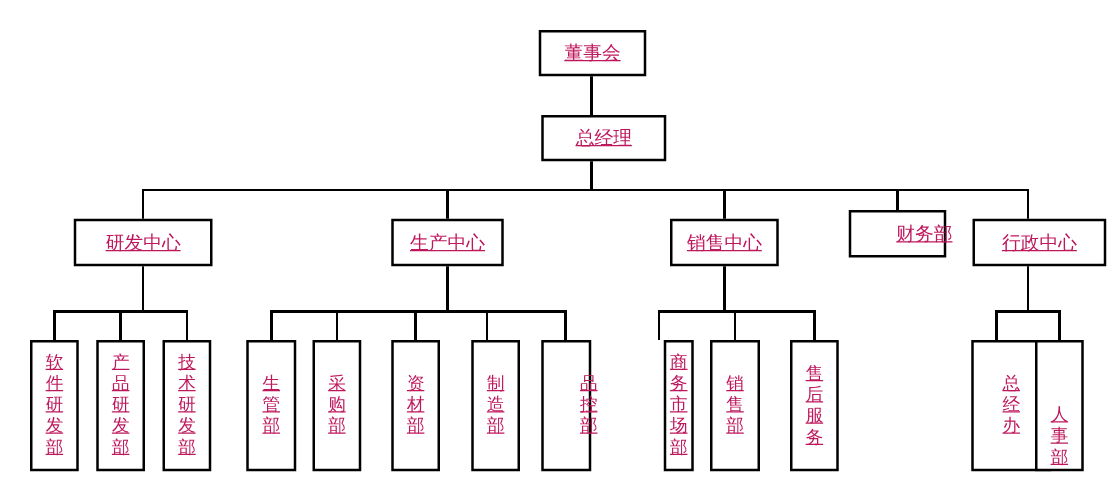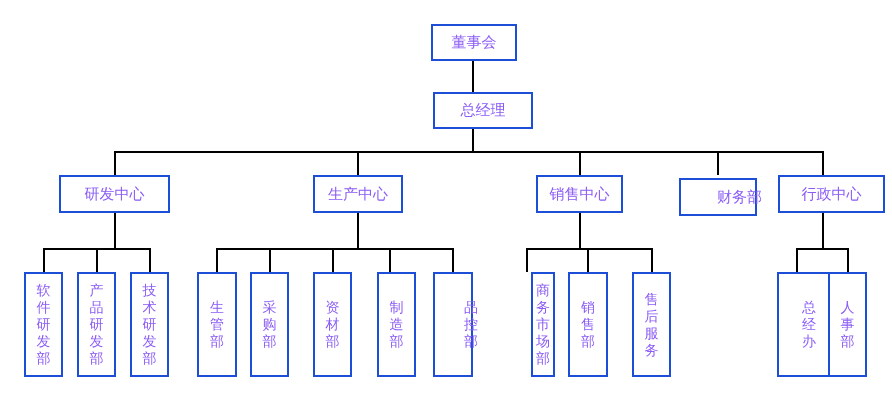--- a/index.html
+++ b/index.html
@@ -19,64 +19,65 @@
     position: absolute;
     left: 0;
     top: 0;
     width: 892px;
     height: 400px;
   }
   .node {
     position: absolute;
     box-sizing: border-box;
     background: #ffffff;
-    border: 2px solid #1d4ed8;
+    border: 2px solid #000000;
     display: flex;
     align-items: center;
     justify-content: center;
-    color: #8b5cf6;
+    color: #be185d;
     font-size: 15px;
     text-align: center;
     white-space: nowrap;
+    text-decoration: underline;
   }
   .node.leaf {
     font-size: 14px;
     white-space: normal;
   }
   .node.leaf .vtext {
     display: inline-block;
     width: 1em;
     line-height: 17px;
     word-break: break-all;
     text-align: center;
   }
   
   .n-board   { left: 431px; top: 24px;  width: 86px;  height: 37px; }
   .n-gm      { left: 433px; top: 92px;  width: 100px;  height: 37px; }
   
   .n-div0 { left: 59px;  top: 175px; width: 111px; height: 38px; }
   .n-div1 { left: 313px; top: 175px; width: 90px;  height: 38px; }
   .n-div2 { left: 536px; top: 175px; width: 87px;  height: 38px; }
-  .n-div3 { left: 679px; top: 178px; width: 78px;  height: 38px; padding-left: 43px; }
+  .n-div3 { left: 679px; top: 168px; width: 78px;  height: 38px; padding-left: 43px; }
   .n-div4 { left: 778px; top: 175px; width: 107px;  height: 38px; }
   
   .leaf { top: 272px; width: 39px; height: 105px; }
   .n-d00 { left: 24px;  }
   .n-d01 { left: 77px;  }
   .n-d02 { left: 130px; }
   .n-d10 { left: 197px; width: 40px; }
   .n-d11 { left: 250px; }
   .n-d12 { left: 313px; }
   .n-d13 { left: 377px; }
   .n-d14 { left: 433px; padding-left: 36px; }
   .n-d20 { left: 507px; width: 24px; margin-left: 24px; }
   .n-d21 { left: 568px; width: 40px; }
   .n-d22 { left: 632px; }
   .n-d40 { left: 777px; width: 64px; }
-  .n-d41 { left: 828px; }
+  .n-d41 { left: 828px; align-items: flex-end; }
 </style>
 </head>
 <body>
 
 <div class="stage">
 
   <svg class="connectors" viewBox="0 0 892 400" shape-rendering="crispEdges">
 
     <path d="M473 61 V92" stroke="#000000" stroke-width="2" fill="none"></path>
 

